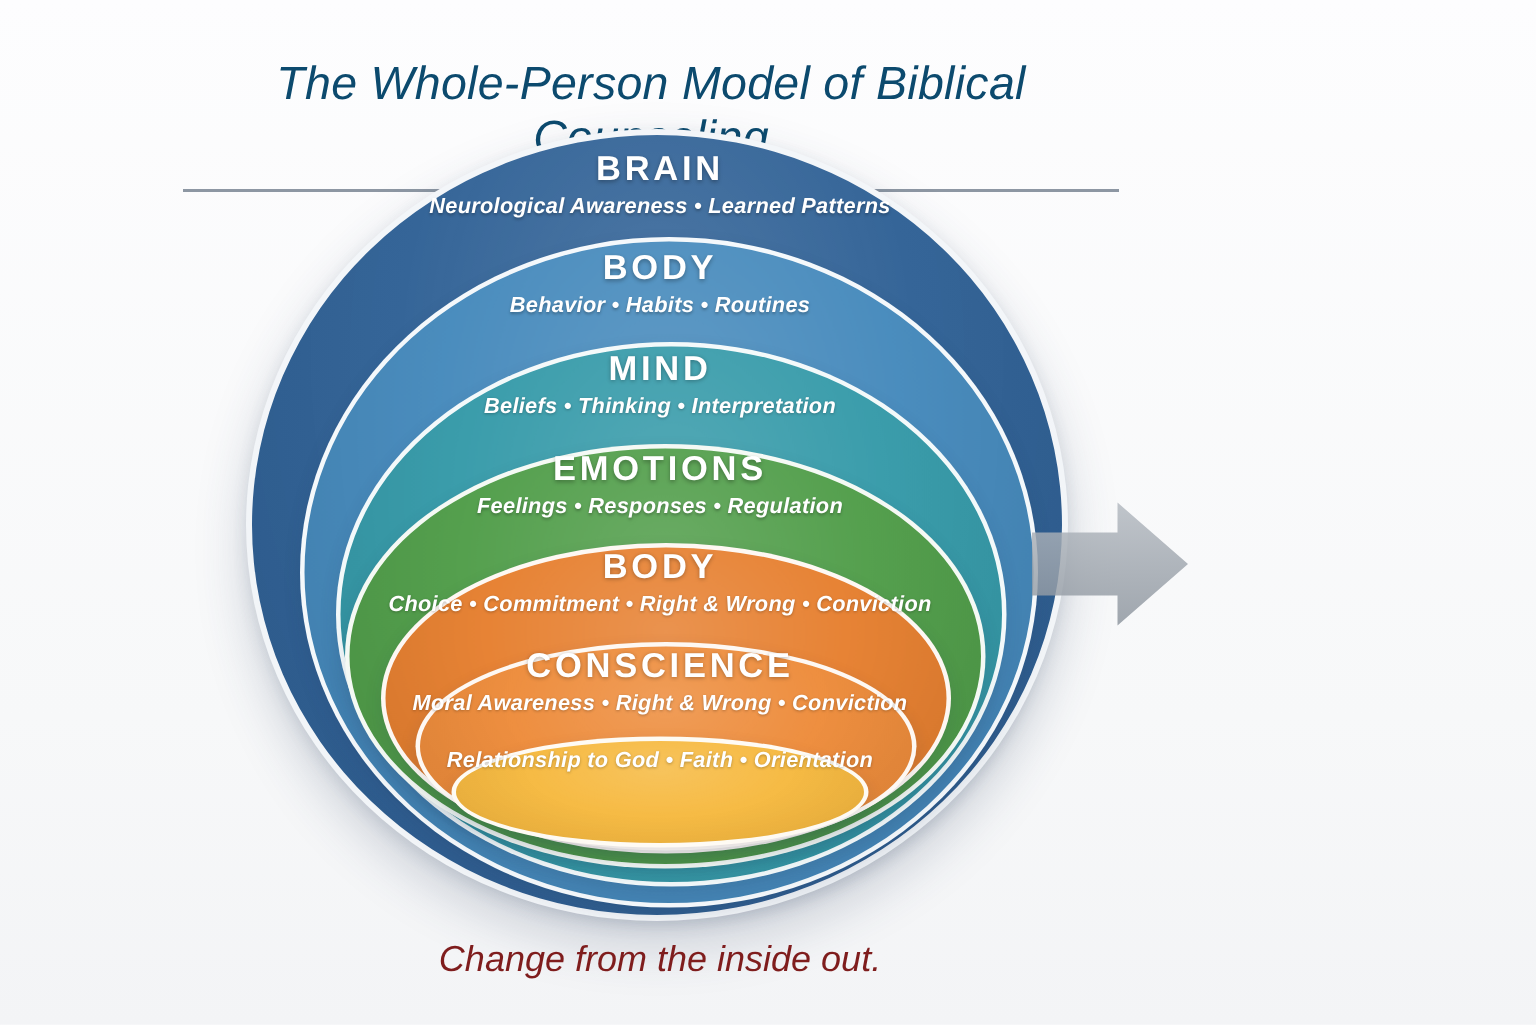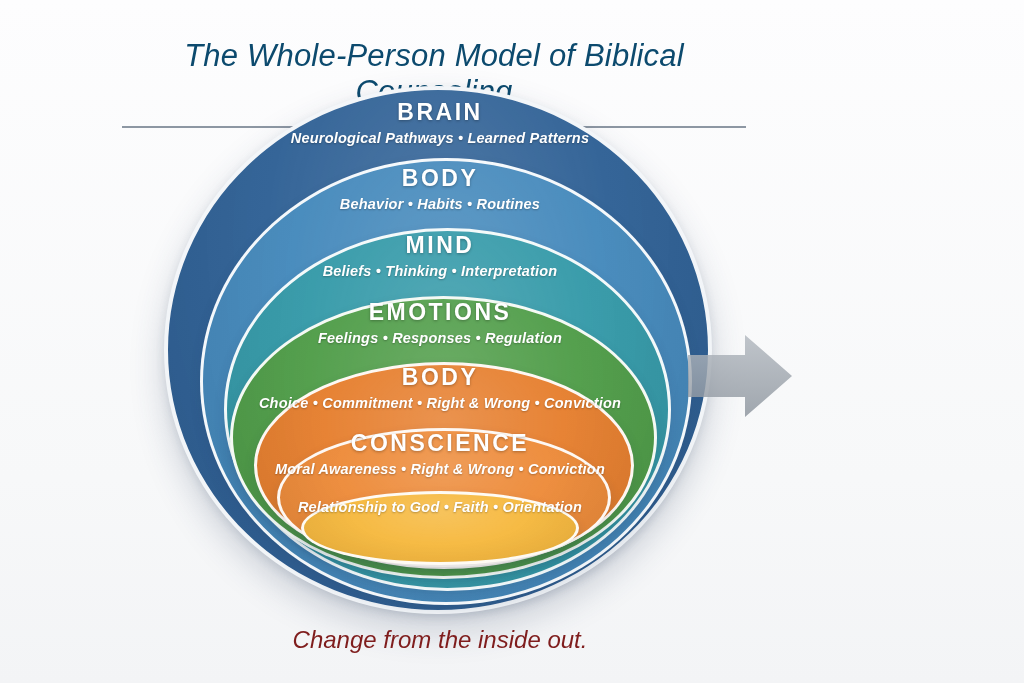--- a/index.html
+++ b/index.html
@@ -128,21 +128,21 @@
   <div class="ring ring-0" style="background-color: rgb(45, 95, 148);"></div>
   <div class="ring ring-1" style="background-color: rgb(67, 136, 187);"></div>
   <div class="ring ring-2" style="background-color: rgb(51, 153, 168);"></div>
   <div class="ring ring-3" style="background-color: rgb(78, 156, 71);"></div>
   <div class="ring ring-4" style="background-color: rgb(230, 126, 45);"></div>
   <div class="ring ring-5" style="background-color: rgb(237, 138, 56);"></div>
   <div class="ring ring-6" style="background-color: rgb(246, 184, 61);"></div>
 
   <div class="ring-label label-0">
     <div class="ring-title">BRAIN</div>
-    <div class="ring-subtitle">Neurological Pathways • Learned Patterns</div>
+    <div class="ring-subtitle">Neurological Awareness • Learned Patterns</div>
   </div>
   <div class="ring-label label-1">
     <div class="ring-title">BODY</div>
     <div class="ring-subtitle">Behavior • Habits • Routines</div>
   </div>
   <div class="ring-label label-2">
     <div class="ring-title">MIND</div>
     <div class="ring-subtitle">Beliefs • Thinking • Interpretation</div>
   </div>
   <div class="ring-label label-3">

